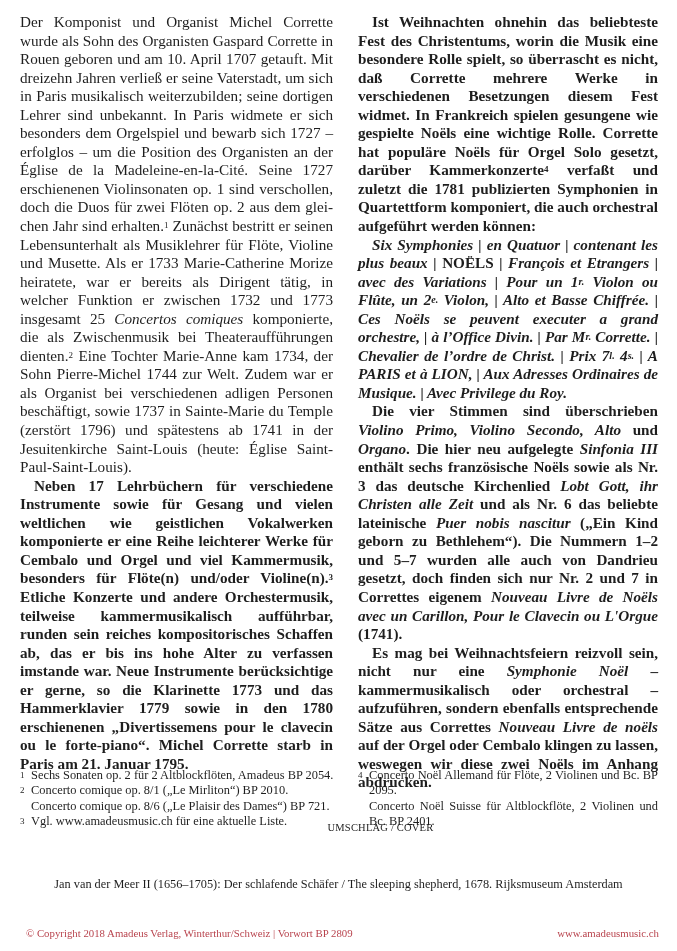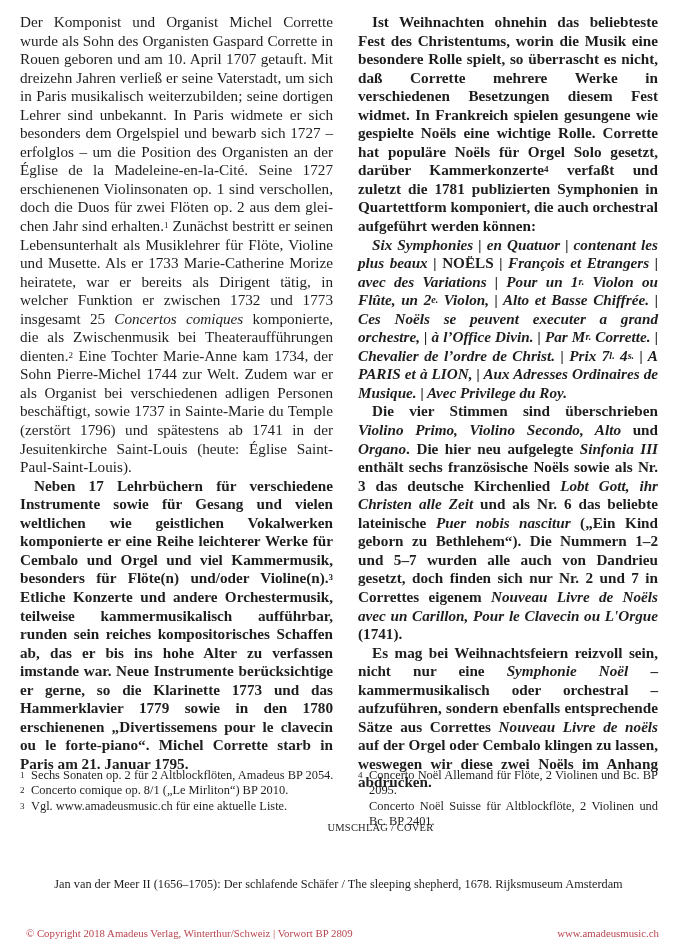--- a/index.html
+++ b/index.html
@@ -46,20 +46,24 @@
 <div class="notes notes-left">
   <div class="note">
       <span class="num">1</span>
       <span class="txt">Sechs Sonaten op. 2 für 2 Altblockflöten, Amadeus BP 2054.</span>
     </div>
   <div class="note">
       <span class="num">2</span>
       <span class="txt">Concerto comique op. 8/1 („Le Mirliton“) BP 2010.</span>
     </div>
   <div class="note">
+      <span class="num"></span>
+      <span class="txt">Concerto comique op. 8/6 („Le Plaisir des Dames“) BP 721.</span>
+    </div>
+  <div class="note">
       <span class="num">3</span>
       <span class="txt">Vgl. www.amadeusmusic.ch für eine aktuelle Liste.</span>
     </div>
 </div>
 
 <div class="notes notes-right">
   <div class="note">
       <span class="num">4</span>
       <span class="txt">Concerto Noël Allemand für Flöte, 2 Violinen und Bc. BP 2095.</span>
     </div>

